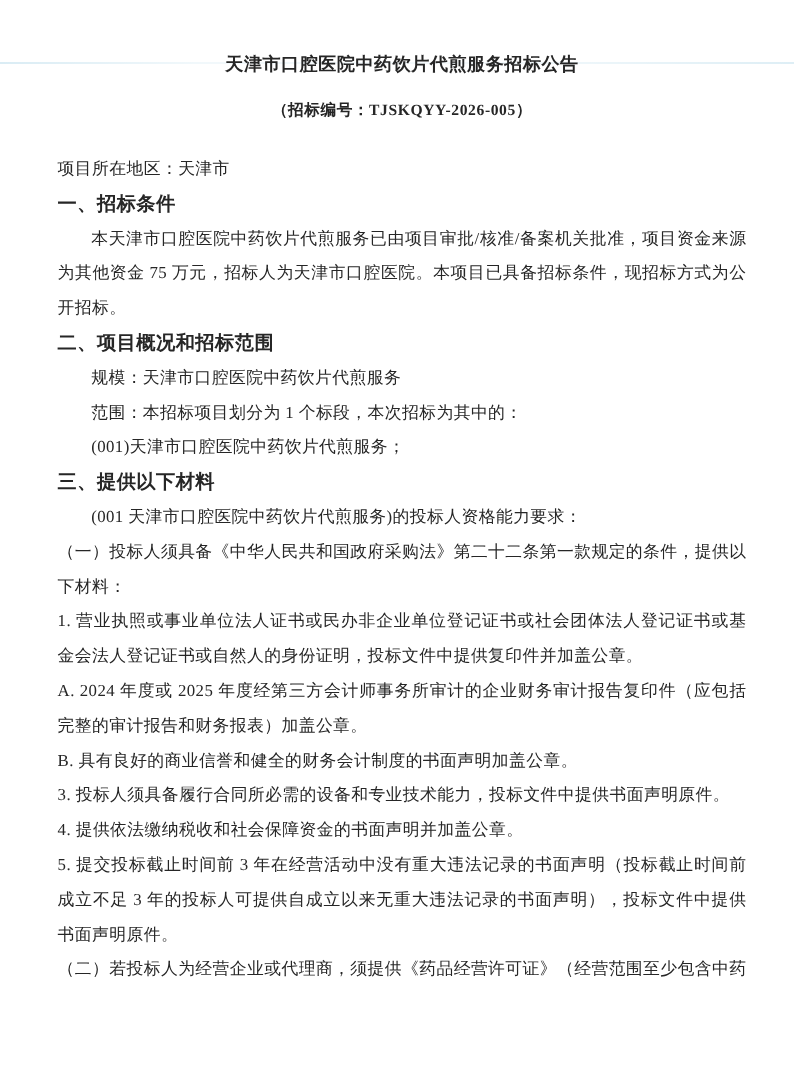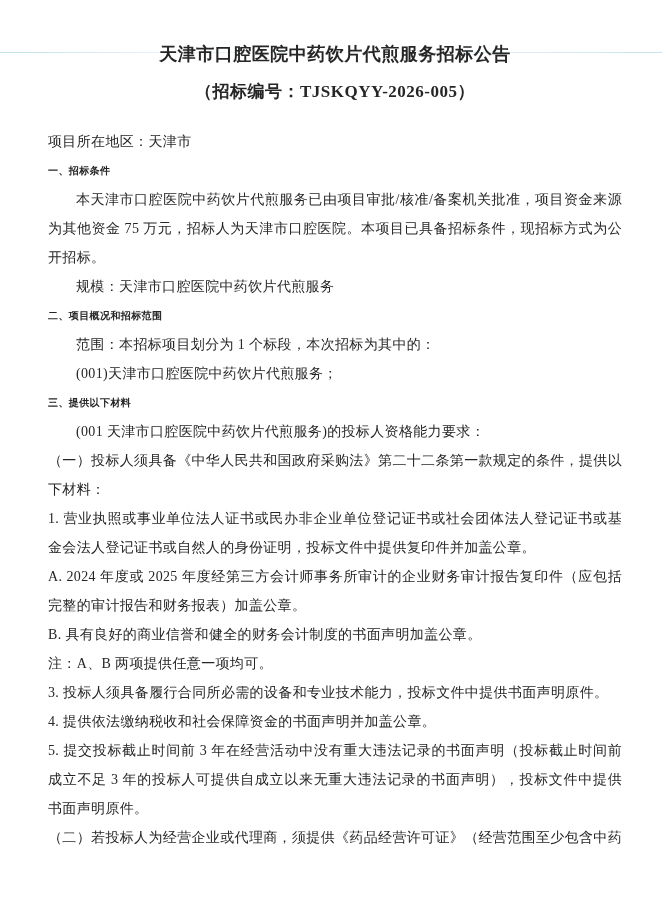--- a/index.html
+++ b/index.html
@@ -32,75 +32,74 @@
   .doc {
     position: absolute;
     top: 0;
     left: 0;
     width: 574px;
     padding: 44px 40px 0 48px;
   }
   .title {
     margin: 0;
     text-align: center;
-    font-size: 18px;
+    font-size: 15px;
     font-weight: bold;
     line-height: 20px;
     letter-spacing: 0.5px;
   }
   .subtitle {
     margin: 18px 0 0 0;
     text-align: center;
-    font-size: 17px;
+    font-size: 13px;
     font-weight: bold;
     line-height: 20px;
     letter-spacing: 0.5px;
   }
   .body {
     margin-top: 25px;
     font-size: 14px;
     line-height: 29px;
     letter-spacing: 0.35px;
   }
   .block {
     margin: 0;
     text-align: justify;
     word-break: break-all;
   }
   .block.indent {
     text-indent: 28px;
   }
   .block.heading {
-    font-size: 10px;
+    font-size: 16px;
     font-weight: bold;
     letter-spacing: 0.4px;
   }
 </style>
 </head>
 <body>
 
 <div class="page">
   <div class="scan-line"></div>
   <div class="doc">
     <h1 class="title">天津市口腔医院中药饮片代煎服务招标公告</h1>
     <div class="subtitle">（招标编号：TJSKQYY-2026-005）</div>
     <div class="body">
       <p class="block plain">项目所在地区：天津市</p>
       <p class="block heading">一、招标条件</p>
       <p class="block indent">本天津市口腔医院中药饮片代煎服务已由项目审批/核准/备案机关批准，项目资金来源为其他资金 75 万元，招标人为天津市口腔医院。本项目已具备招标条件，现招标方式为公开招标。</p>
+      <p class="block heading">二、项目概况和招标范围</p>
       <p class="block indent">规模：天津市口腔医院中药饮片代煎服务</p>
-      <p class="block heading">二、项目概况和招标范围</p>
       <p class="block indent">范围：本招标项目划分为 1 个标段，本次招标为其中的：</p>
       <p class="block indent">(001)天津市口腔医院中药饮片代煎服务；</p>
       <p class="block heading">三、提供以下材料</p>
       <p class="block indent">(001 天津市口腔医院中药饮片代煎服务)的投标人资格能力要求：</p>
       <p class="block plain">（一）投标人须具备《中华人民共和国政府采购法》第二十二条第一款规定的条件，提供以下材料：</p>
       <p class="block plain">1. 营业执照或事业单位法人证书或民办非企业单位登记证书或社会团体法人登记证书或基金会法人登记证书或自然人的身份证明，投标文件中提供复印件并加盖公章。</p>
       <p class="block plain">A. 2024 年度或 2025 年度经第三方会计师事务所审计的企业财务审计报告复印件（应包括完整的审计报告和财务报表）加盖公章。</p>
       <p class="block plain">B. 具有良好的商业信誉和健全的财务会计制度的书面声明加盖公章。</p>
-      <p class="block plain">注：A、B 两项提供任意一项均可。</p>
       <p class="block plain">3. 投标人须具备履行合同所必需的设备和专业技术能力，投标文件中提供书面声明原件。</p>
       <p class="block plain">4. 提供依法缴纳税收和社会保障资金的书面声明并加盖公章。</p>
       <p class="block plain">5. 提交投标截止时间前 3 年在经营活动中没有重大违法记录的书面声明（投标截止时间前成立不足 3 年的投标人可提供自成立以来无重大违法记录的书面声明），投标文件中提供书面声明原件。</p>
       <p class="block plain">（二）若投标人为经营企业或代理商，须提供《药品经营许可证》（经营范围至少包含中药</p>
     </div>
   </div>
 </div>
 
 </body></html>

